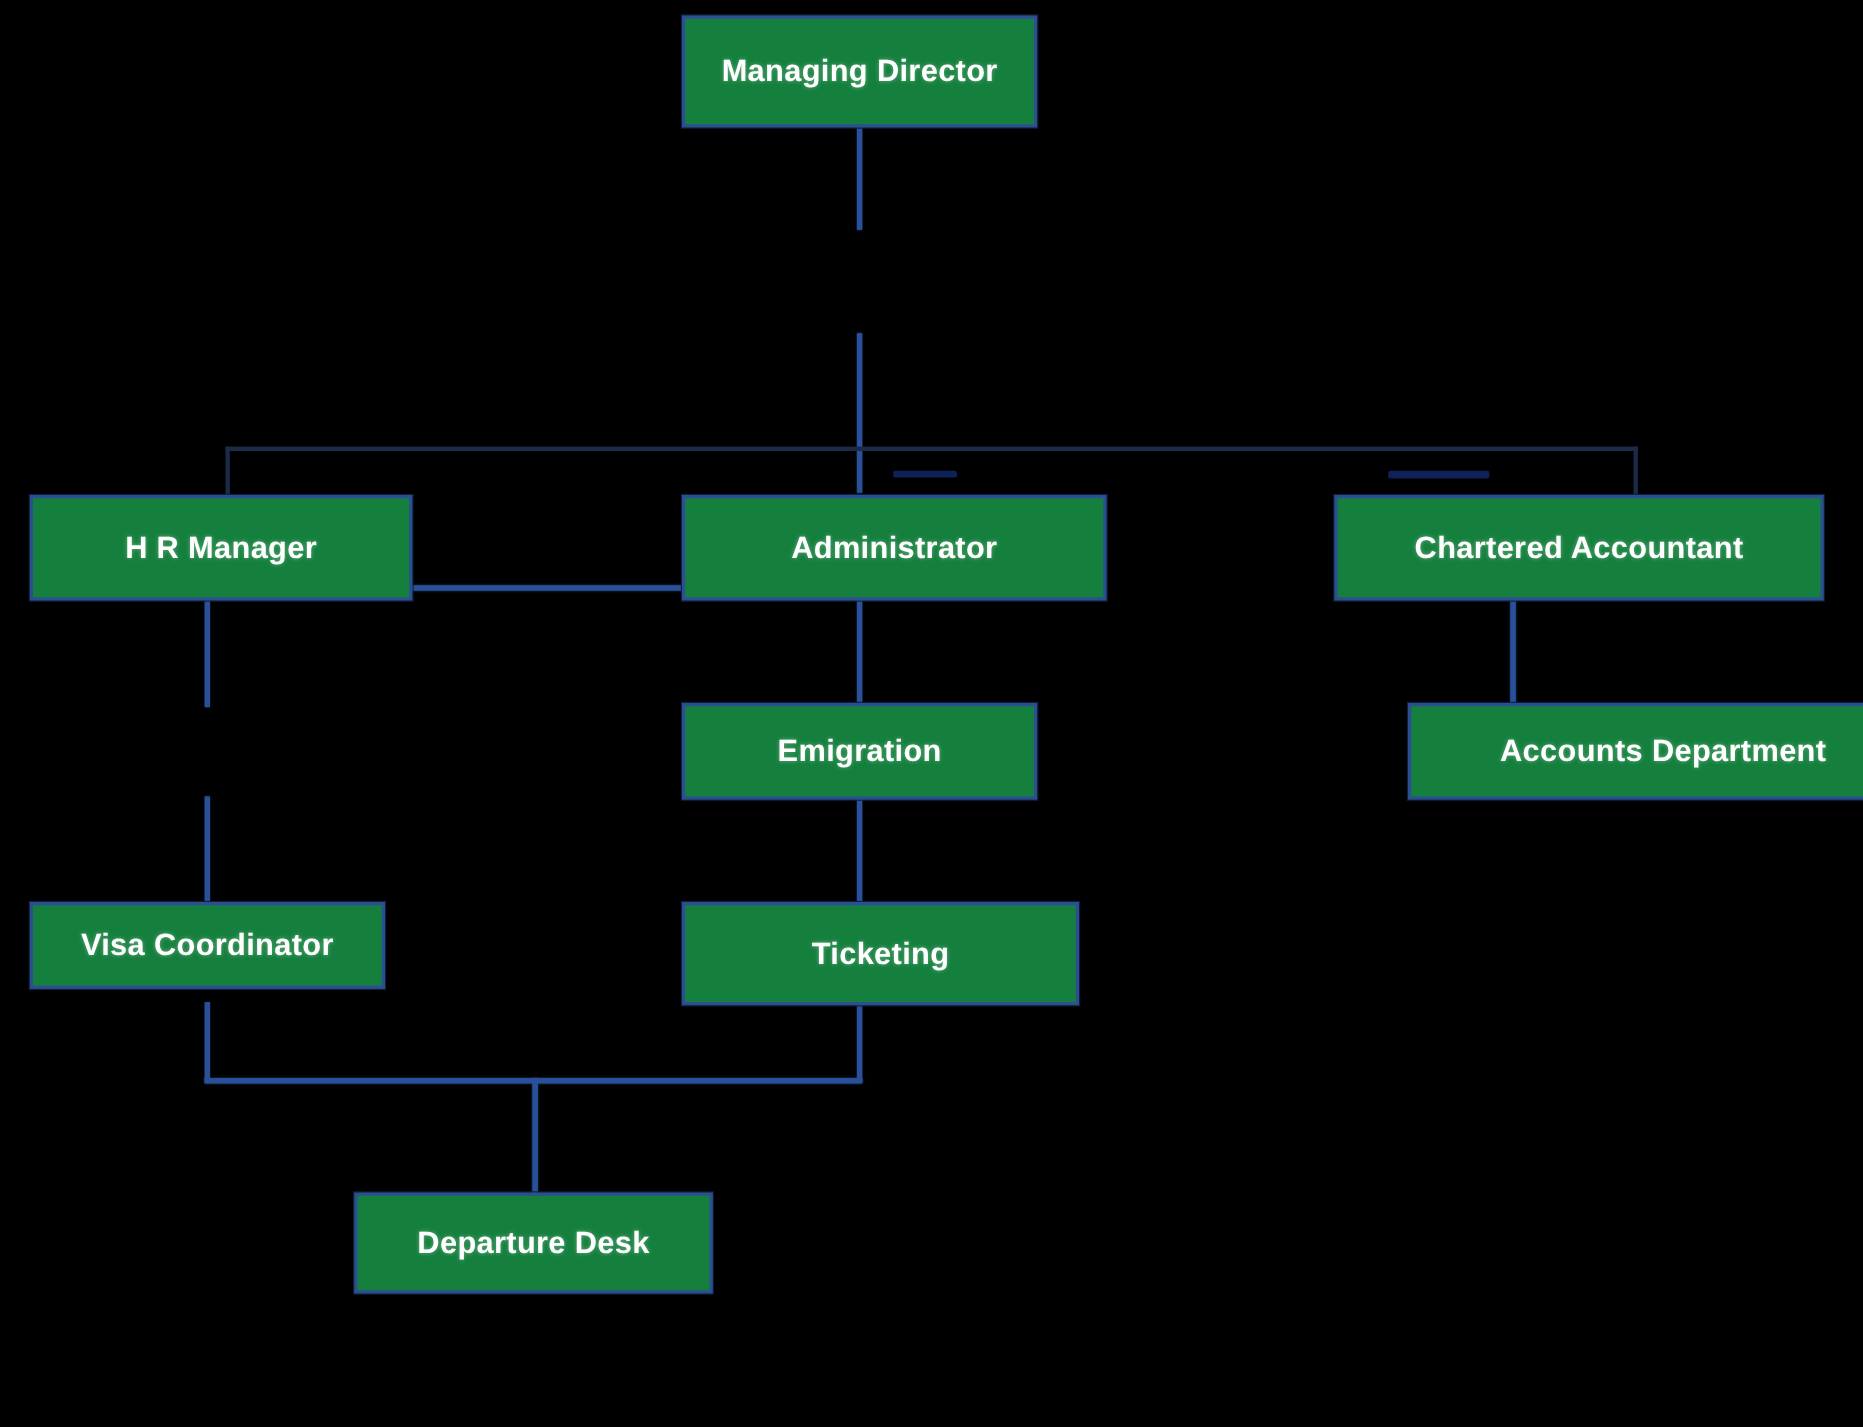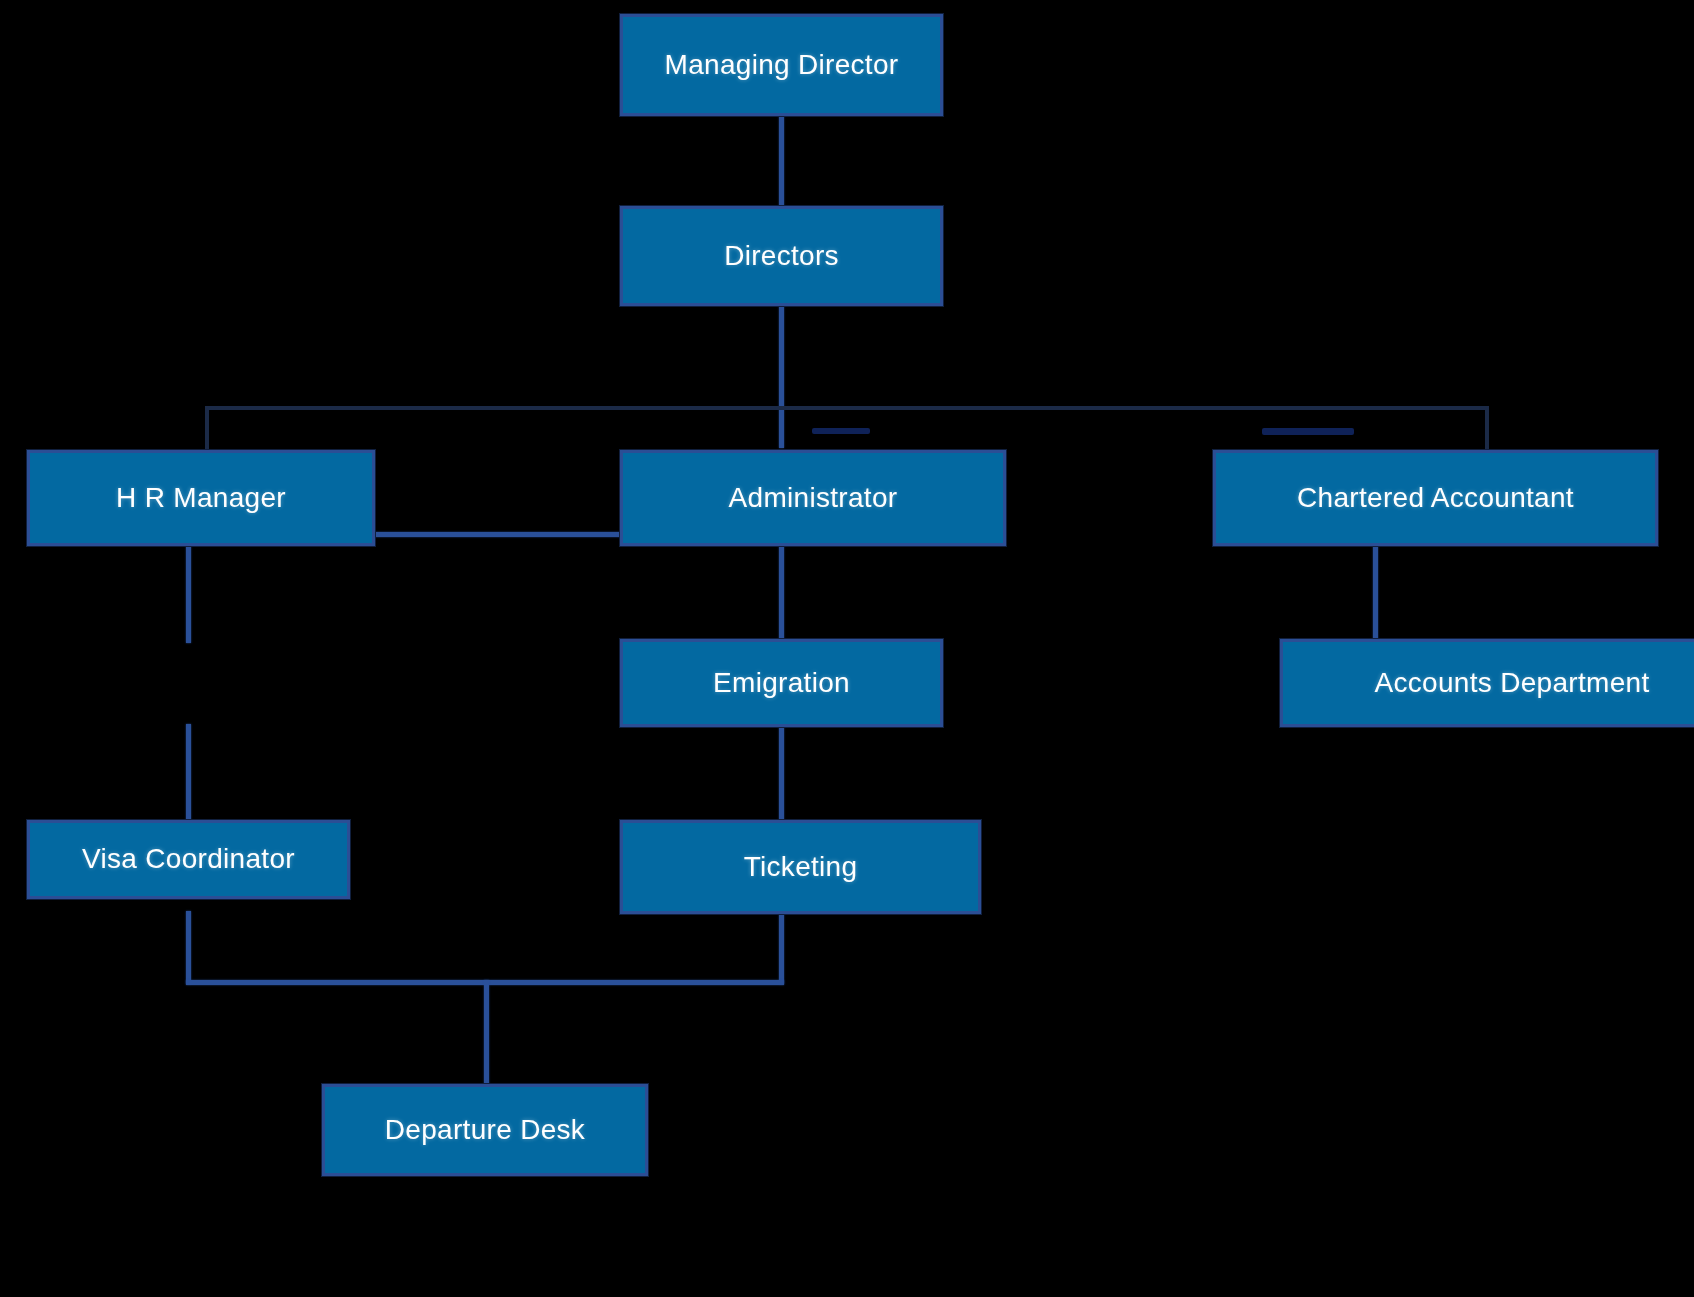--- a/index.html
+++ b/index.html
@@ -23,30 +23,30 @@
   .conn.v{width:5px;}
   .conn.h{height:5px;}
   .conn.dim{background:#1b2a47;box-shadow:none;}
   .conn.dim.v{width:4px;}
   .conn.dim.h{height:4px;}
 
   
   .node{
     position:absolute;
     box-sizing:border-box;
-    background:#0369a1;
+    background:#15803d;
     border:3px solid #2b4e95;
     outline:1px solid #101f3e;
     display:flex;
     align-items:center;
     justify-content:center;
     text-align:center;
     color:#ffffff;
     font-size:28px;
-    font-weight:normal;
+    font-weight:bold;
     letter-spacing:.3px;
     text-shadow:0 0 4px rgba(255,255,255,.35);
     padding:0 10px;
     z-index:3;
   }
   .node .lbl{
     display:block;
     line-height:1.1;
     white-space:nowrap;
   }
@@ -91,23 +91,20 @@
   <div class="conn h" style="left:186px; top:980px; width:598px;"></div>
   <div class="conn v" style="left:484px; top:980px; height:106px;"></div>
 
   <div class="artifact" style="left:812px; top:428px; width:58px; height:6px;"></div>
   <div class="artifact" style="left:1262px; top:428px; width:92px; height:7px;"></div>
 
   <div class="node" style="left:620px; top:14px; width:323px; height:102px;">
     <span class="lbl">Managing Director</span>
   </div>
 
-  <div class="node" style="left:620px; top:206px; width:323px; height:100px;">
-    <span class="lbl">Directors</span>
-  </div>
 
   <div class="node" style="left:27px; top:450px; width:348px; height:96px;">
     <span class="lbl">H R Manager</span>
   </div>
 
   <div class="node" style="left:620px; top:450px; width:386px; height:96px;">
     <span class="lbl">Administrator</span>
   </div>
 
   <div class="node" style="left:1213px; top:450px; width:445px; height:96px;">

